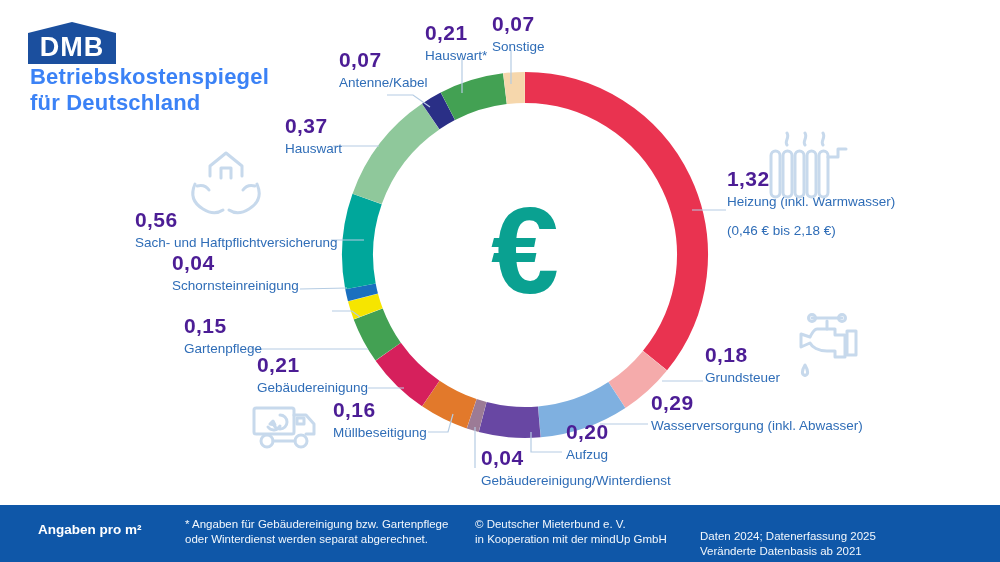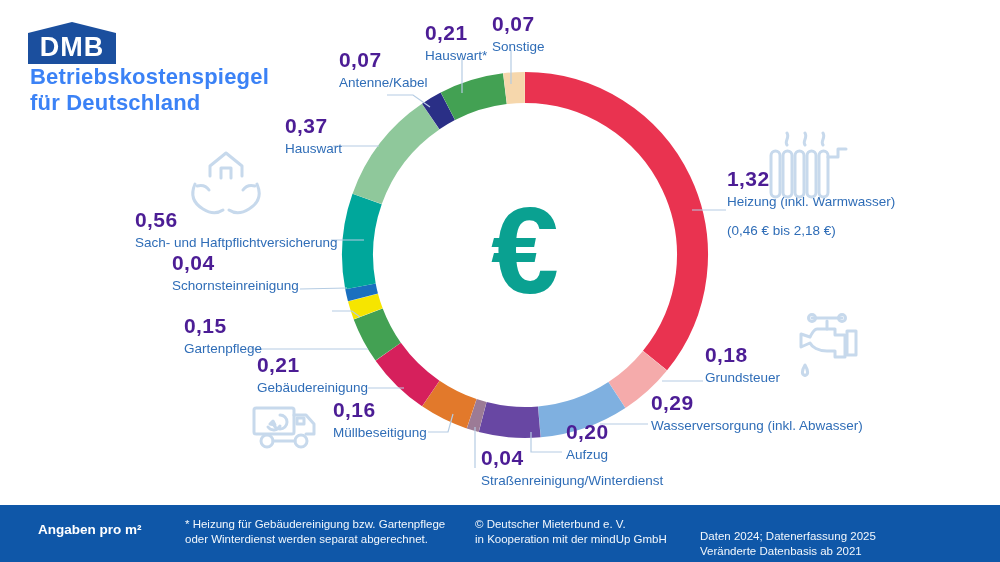--- a/index.html
+++ b/index.html
@@ -100,21 +100,21 @@
   <div class="callout" style="left:651px;top:392px;">
     <div class="val">0,29</div>
     <div class="lbl">Wasserversorgung (inkl. Abwasser)</div>
   </div>
   <div class="callout" style="left:566px;top:421px;">
     <div class="val">0,20</div>
     <div class="lbl">Aufzug</div>
   </div>
   <div class="callout" style="left:481px;top:447px;">
     <div class="val">0,04</div>
-    <div class="lbl">Straßenreinigung/Winterdienst</div>
+    <div class="lbl">Gebäudereinigung/Winterdienst</div>
   </div>
   <div class="callout" style="left:333px;top:399px;">
     <div class="val">0,16</div>
     <div class="lbl">Müllbeseitigung</div>
   </div>
   <div class="callout" style="left:257px;top:354px;">
     <div class="val">0,21</div>
     <div class="lbl">Gebäudereinigung</div>
   </div>
   <div class="callout" style="left:172px;top:315px;margin-left:12px;">
@@ -185,21 +185,21 @@
     <circle cx="49" cy="40" r="6"></circle>
     <path d="M21 40 h22"></path>
     <path d="M28 14 a7 7 0 1 1 -7 7"></path>
     <path d="M18 23 l3 -3 2 4 z" fill="#c7d9ec" stroke="none"></path>
     <path d="M16 26 a7 7 0 0 0 12 -1"></path>
   </svg>
 
   <div class="footer">
     <div class="cell bold" style="left:38px;top:17px;">Angaben pro m²</div>
     <div class="cell" style="left:185px;top:12px;">
-      <div>* Heizung für Gebäudereinigung bzw. Gartenpflege</div>
+      <div>* Angaben für Gebäudereinigung bzw. Gartenpflege</div>
       <div>oder Winterdienst werden separat abgerechnet.</div>
     </div>
     <div class="cell" style="left:475px;top:12px;">
       <div>© Deutscher Mieterbund e. V.</div>
       <div>in Kooperation mit der mindUp GmbH</div>
     </div>
     <div class="cell" style="left:700px;top:24px;">
       <div>Daten 2024; Datenerfassung 2025</div>
       <div>Veränderte Datenbasis ab 2021</div>
     </div>

